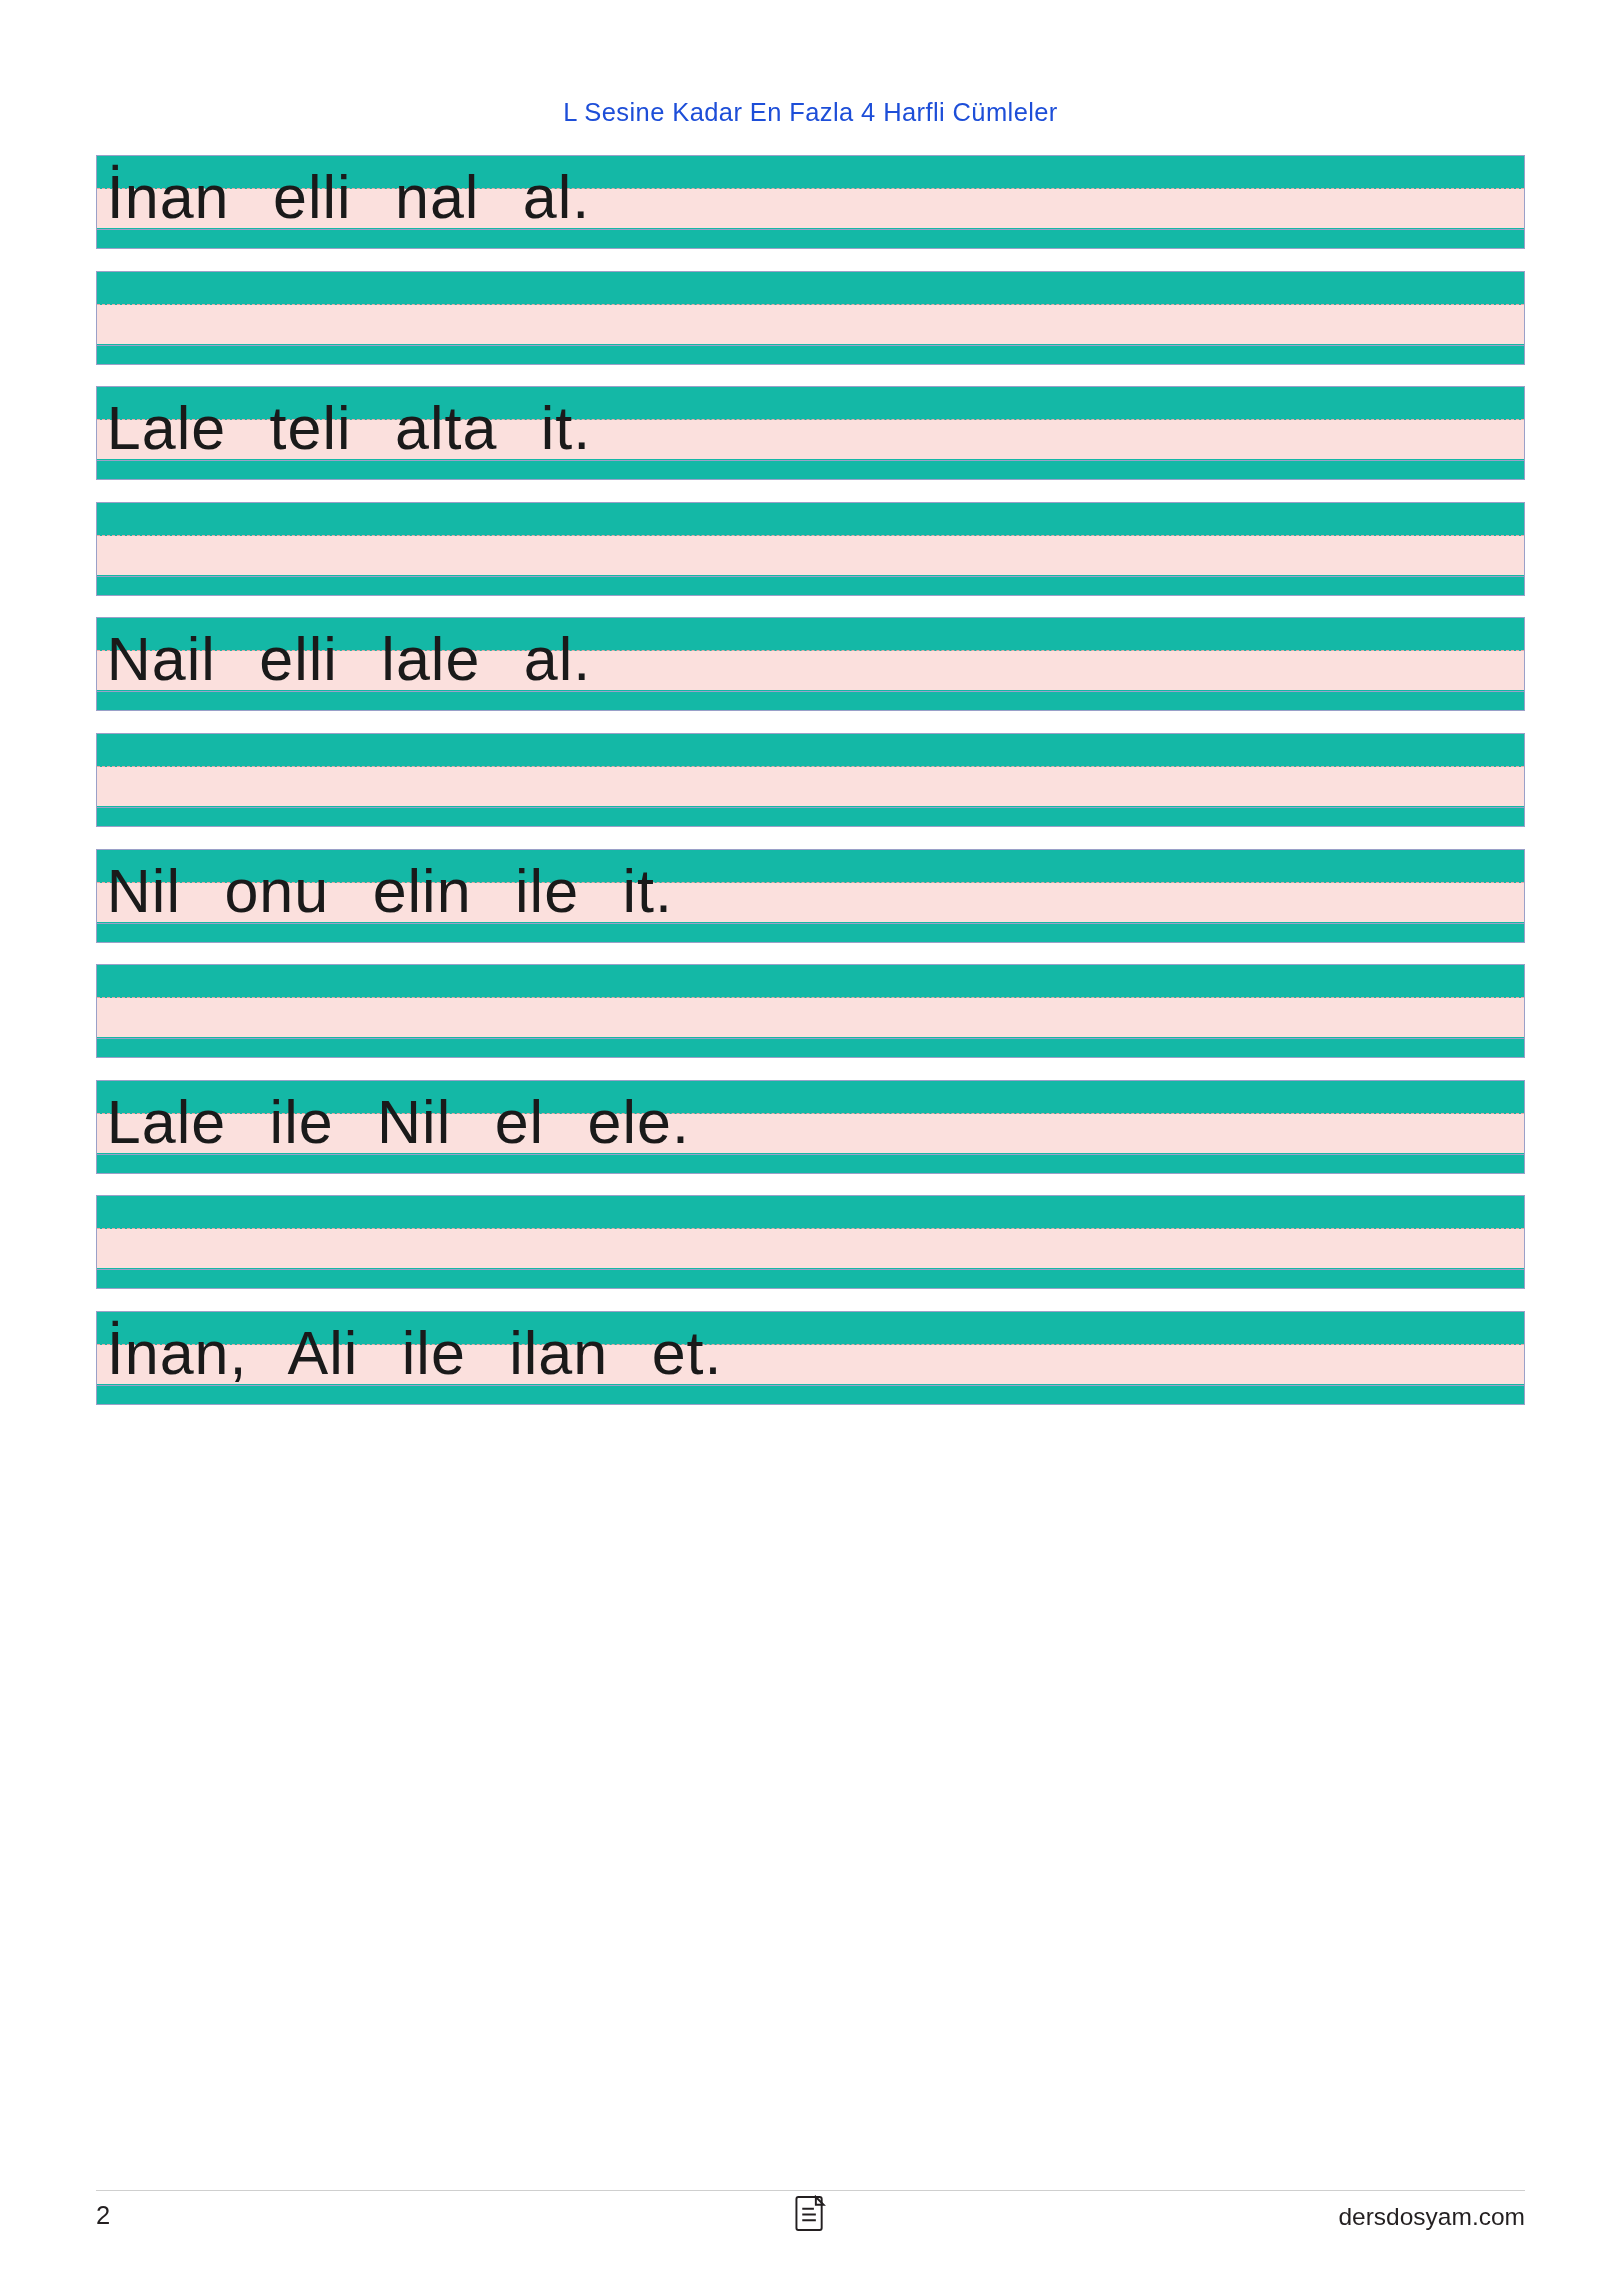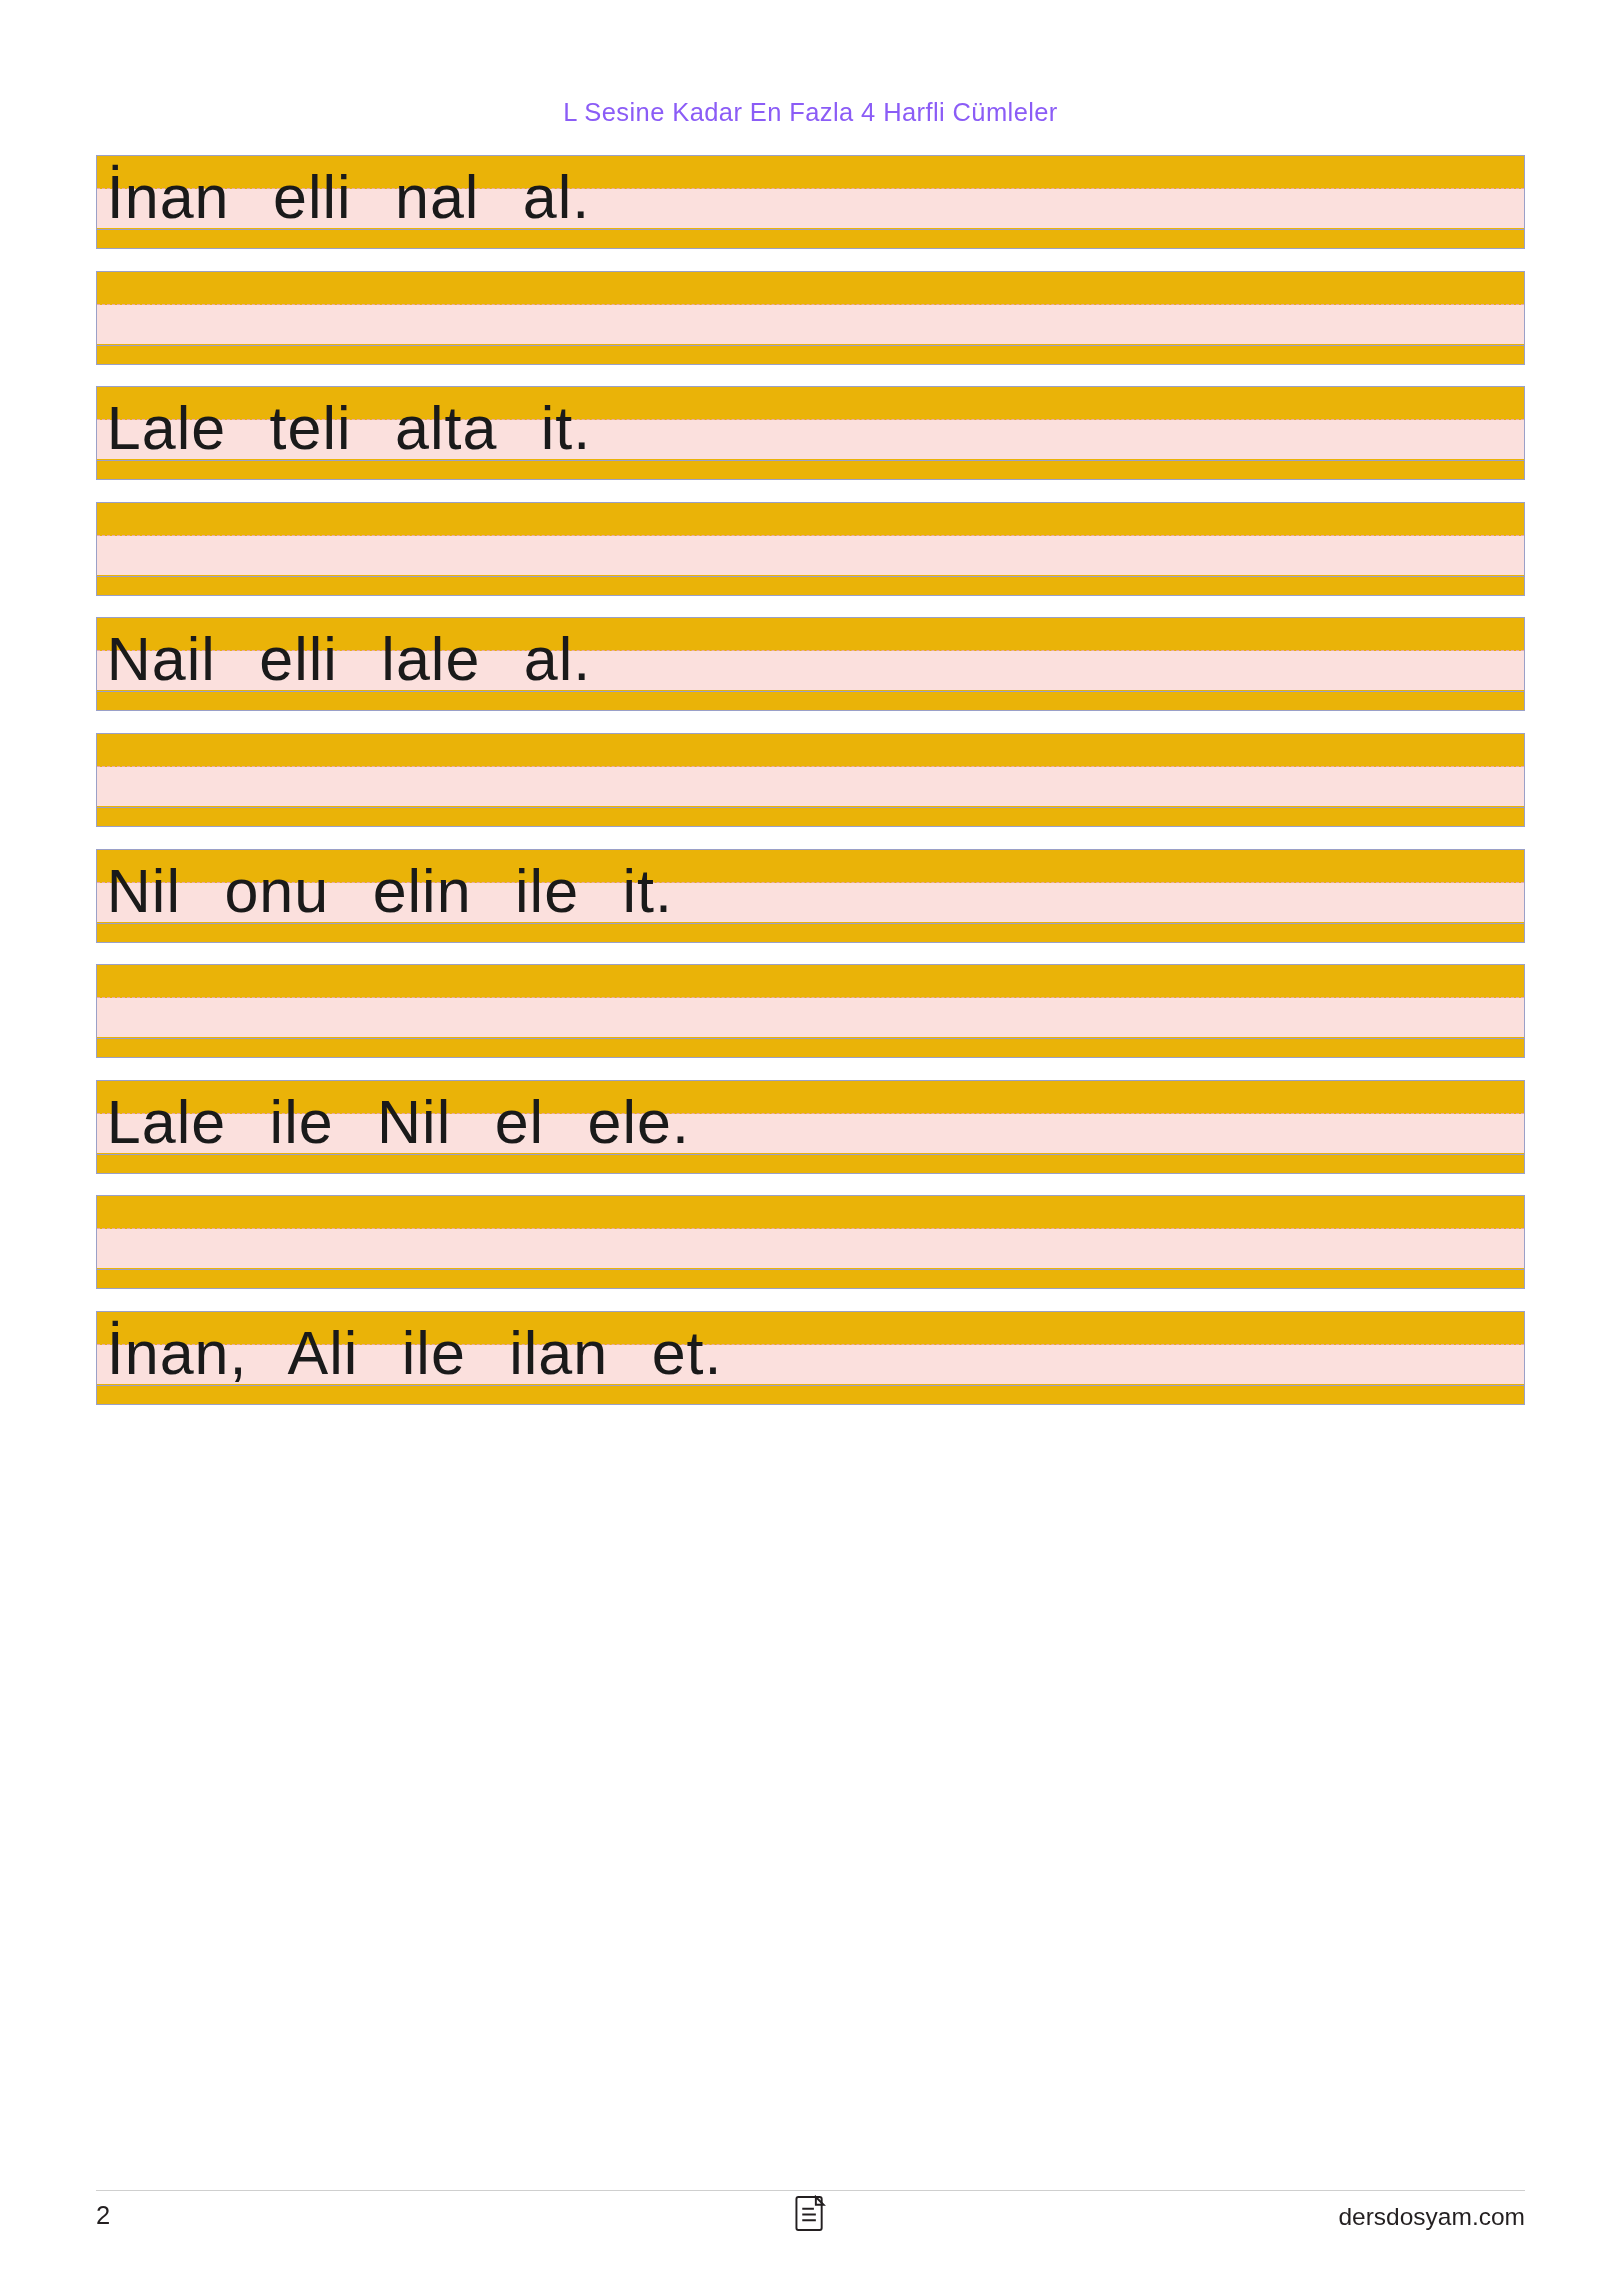--- a/index.html
+++ b/index.html
@@ -24,39 +24,39 @@
   }
 
   .header {
     position: absolute;
     top: 98px;
     left: 0;
     width: 100%;
     text-align: center;
     font-size: 25.5px;
     letter-spacing: 0.4px;
-    color: #8b5cf6;
+    color: #1d4ed8;
     font-family: "Liberation Sans", sans-serif;
   }
 
   .sheet {
     position: absolute;
     top: 155px;
     left: 96px;
     width: 1429px;
   }
 
   
   .band {
     position: relative;
     width: 100%;
     height: 94px;
     box-sizing: border-box;
     border: 1px solid #9aa0c8;
-    background: #eab308;
+    background: #14b8a6;
     margin-bottom: 0;
   }
 
   
   .band .dash-top {
     position: absolute;
     left: 0;
     right: 0;
     top: 32px;
     border-top: 1px dashed #e8a9a9;

